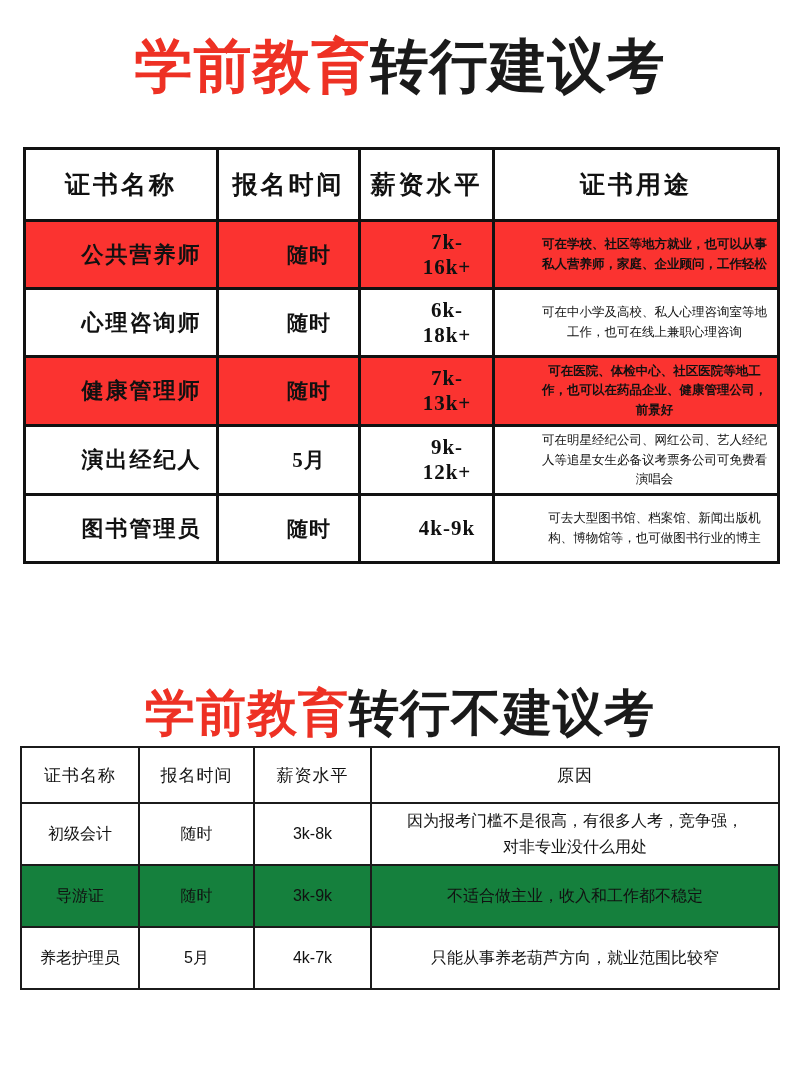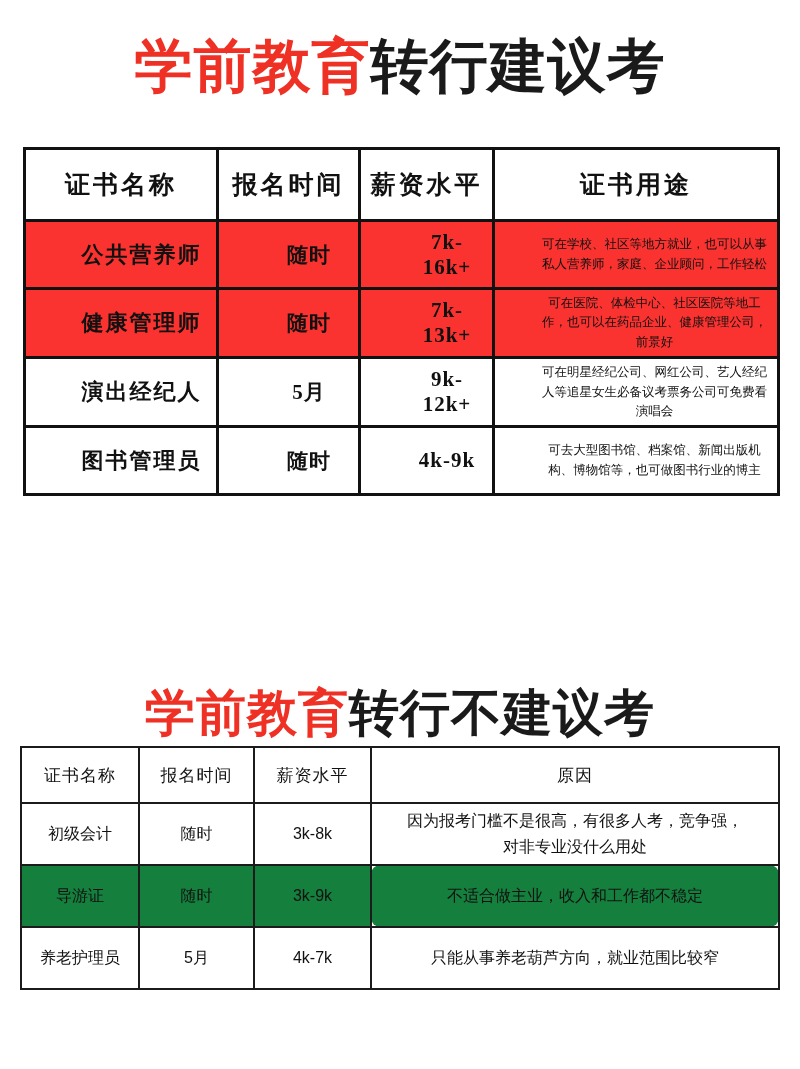--- a/index.html
+++ b/index.html
@@ -99,21 +99,21 @@
     font-size: 12.5px;
     line-height: 1.55;
     letter-spacing: 0px;
     color: #111111;
     padding: 4px 10px;
   }
   .table-1 tr.hi td {
     background: #FB3330;
   }
   .table-1 tr.hi .cell-desc {
-    font-weight: normal;
+    font-weight: bold;
   }
 
   
   .table-2 {
     position: absolute;
     left: 20px;
     top: 746px;
     width: 758px;
     border-collapse: collapse;
     table-layout: fixed;
@@ -139,21 +139,20 @@
   }
   .table-2 .row td {
     height: 62px;
     font-size: 16px;
     color: #111111;
   }
   .table-2 .cell2-desc {
     font-size: 15.5px;
     line-height: 1.6;
     padding: 4px 28px;
-    border-radius: 9px;
   }
   .table-2 tr.hi2 td {
     background: #15803d;
   }
 </style>
 </head>
 <body>
 
 <div class="page">
 
@@ -174,20 +173,26 @@
           <td>报名时间</td>
           <td>薪资水平</td>
           <td>证书用途</td>
         </tr>
         <tr class="row hi">
           <td class="cell-name">公共营养师</td>
           <td class="cell-time">随时</td>
           <td class="cell-sal">7k-16k+</td>
           <td class="cell-desc">可在学校、社区等地方就业，也可以从事私人营养师，家庭、企业顾问，工作轻松</td>
         </tr>
+        <tr class="row">
+          <td class="cell-name">心理咨询师</td>
+          <td class="cell-time">随时</td>
+          <td class="cell-sal">6k-18k+</td>
+          <td class="cell-desc">可在中小学及高校、私人心理咨询室等地工作，也可在线上兼职心理咨询</td>
+        </tr>
         <tr class="row hi">
           <td class="cell-name">健康管理师</td>
           <td class="cell-time">随时</td>
           <td class="cell-sal">7k-13k+</td>
           <td class="cell-desc">可在医院、体检中心、社区医院等地工作，也可以在药品企业、健康管理公司，前景好</td>
         </tr>
         <tr class="row">
           <td class="cell-name">演出经纪人</td>
           <td class="cell-time">5月</td>
           <td class="cell-sal">9k-12k+</td>

